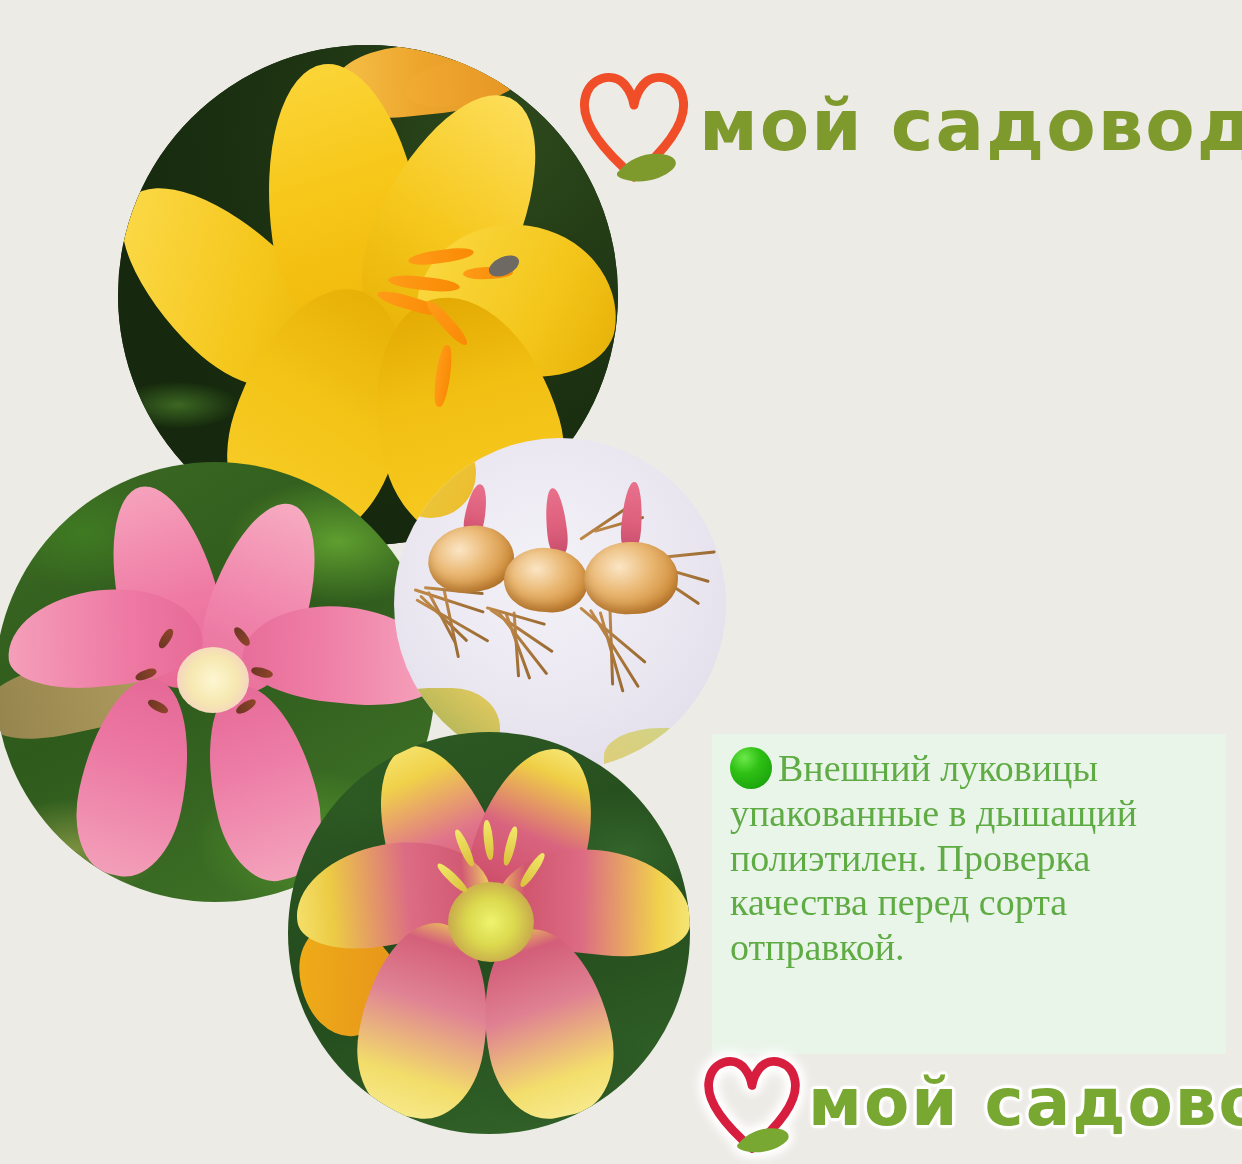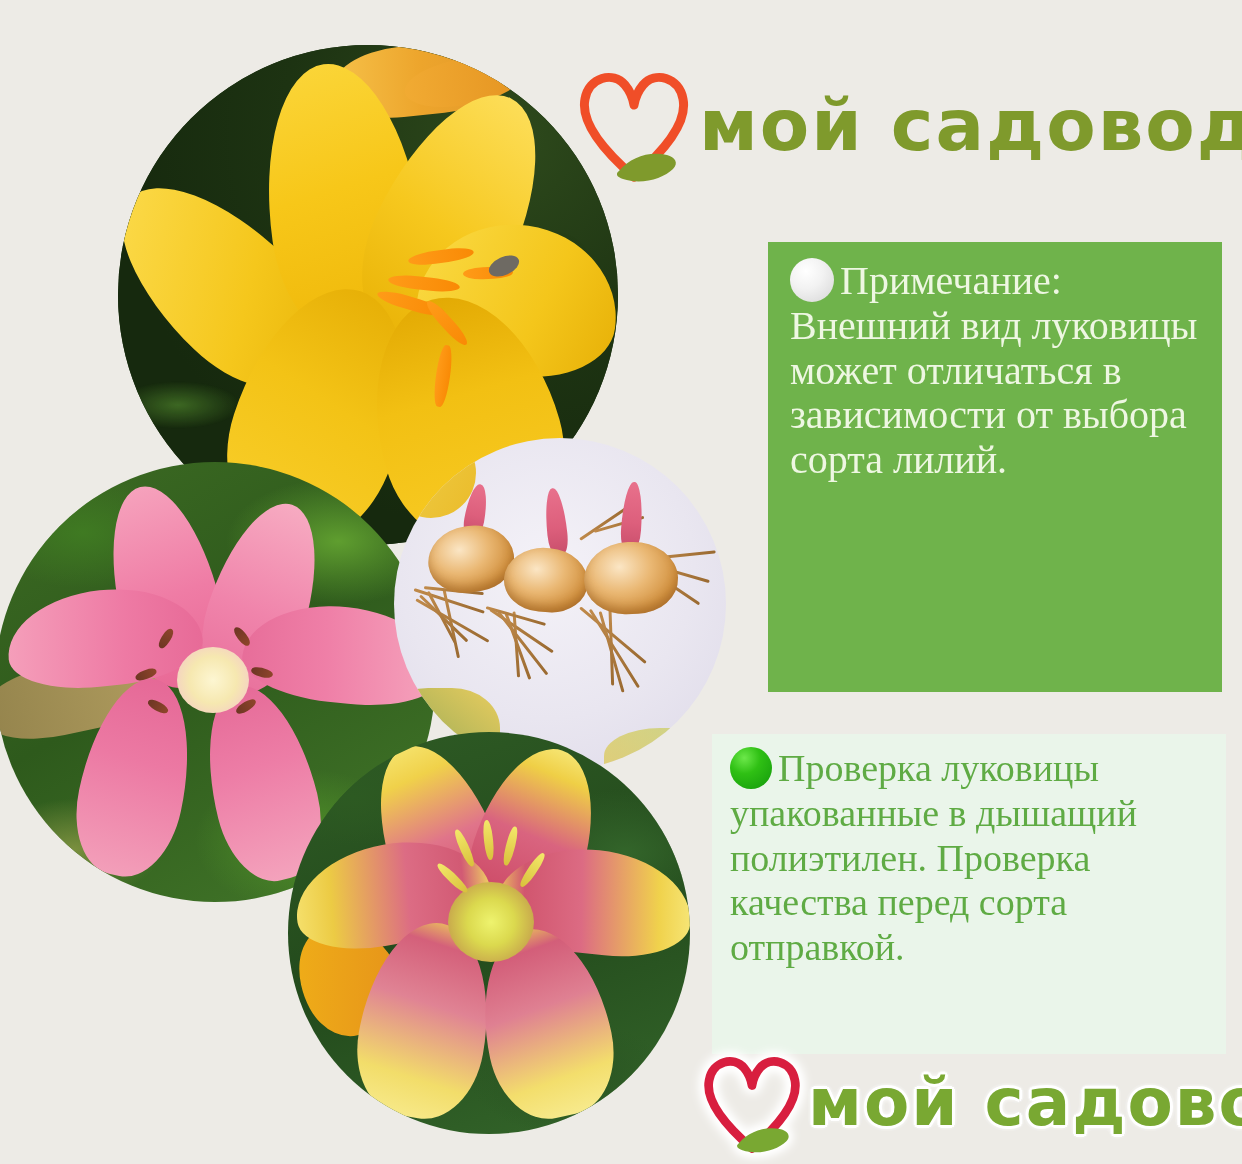--- a/index.html
+++ b/index.html
@@ -319,30 +319,24 @@
       <svg viewBox="0 0 118 128" width="118" height="128" aria-hidden="true">
         <path d="M59 116 C 22 84, 6 58, 10 38 C 14 16, 38 10, 50 24 C 55 30, 58 38, 59 44
                  C 60 38, 63 30, 68 24 C 80 10, 104 16, 108 38 C 112 58, 96 84, 59 116 Z" fill="none" stroke="#f04e28" stroke-width="9" stroke-linecap="round" stroke-linejoin="round"></path>
         <path d="M44 110 C 56 96, 74 90, 92 94 C 100 96, 104 102, 98 108
                  C 88 118, 66 124, 48 118 C 42 116, 40 113, 44 110 Z" fill="#7f9a2c"></path>
       </svg>
     </span>
     <span class="word">мой садовод</span>
   </div>
 
-  <div id="note-panel">
-    <div class="txt">
-      <span class="dot-gray"></span><span>Примечание:</span>
-      <span>Внешний вид луковицы может отличаться в зависимости от выбора сорта лилий.</span>
-    </div>
-  </div>
 
   <div id="quality-panel">
     <div class="txt">
-      <span class="dot-green"></span><span>Проверка луковицы упакованные в дышащий полиэтилен.</span>
+      <span class="dot-green"></span><span>Внешний луковицы упакованные в дышащий полиэтилен.</span>
       <span>Проверка качества перед сорта отправкой.</span>
     </div>
   </div>
 
   <div id="logo-bottom">
     <span class="mark">
       <svg viewBox="0 0 118 128" width="104" height="112" aria-hidden="true">
         <path d="M59 116 C 22 84, 6 58, 10 38 C 14 16, 38 10, 50 24 C 55 30, 58 38, 59 44
                  C 60 38, 63 30, 68 24 C 80 10, 104 16, 108 38 C 112 58, 96 84, 59 116 Z" fill="none" stroke="#d81e3f" stroke-width="10" stroke-linecap="round" stroke-linejoin="round"></path>
         <path d="M44 110 C 56 96, 74 90, 92 94 C 100 96, 104 102, 98 108

